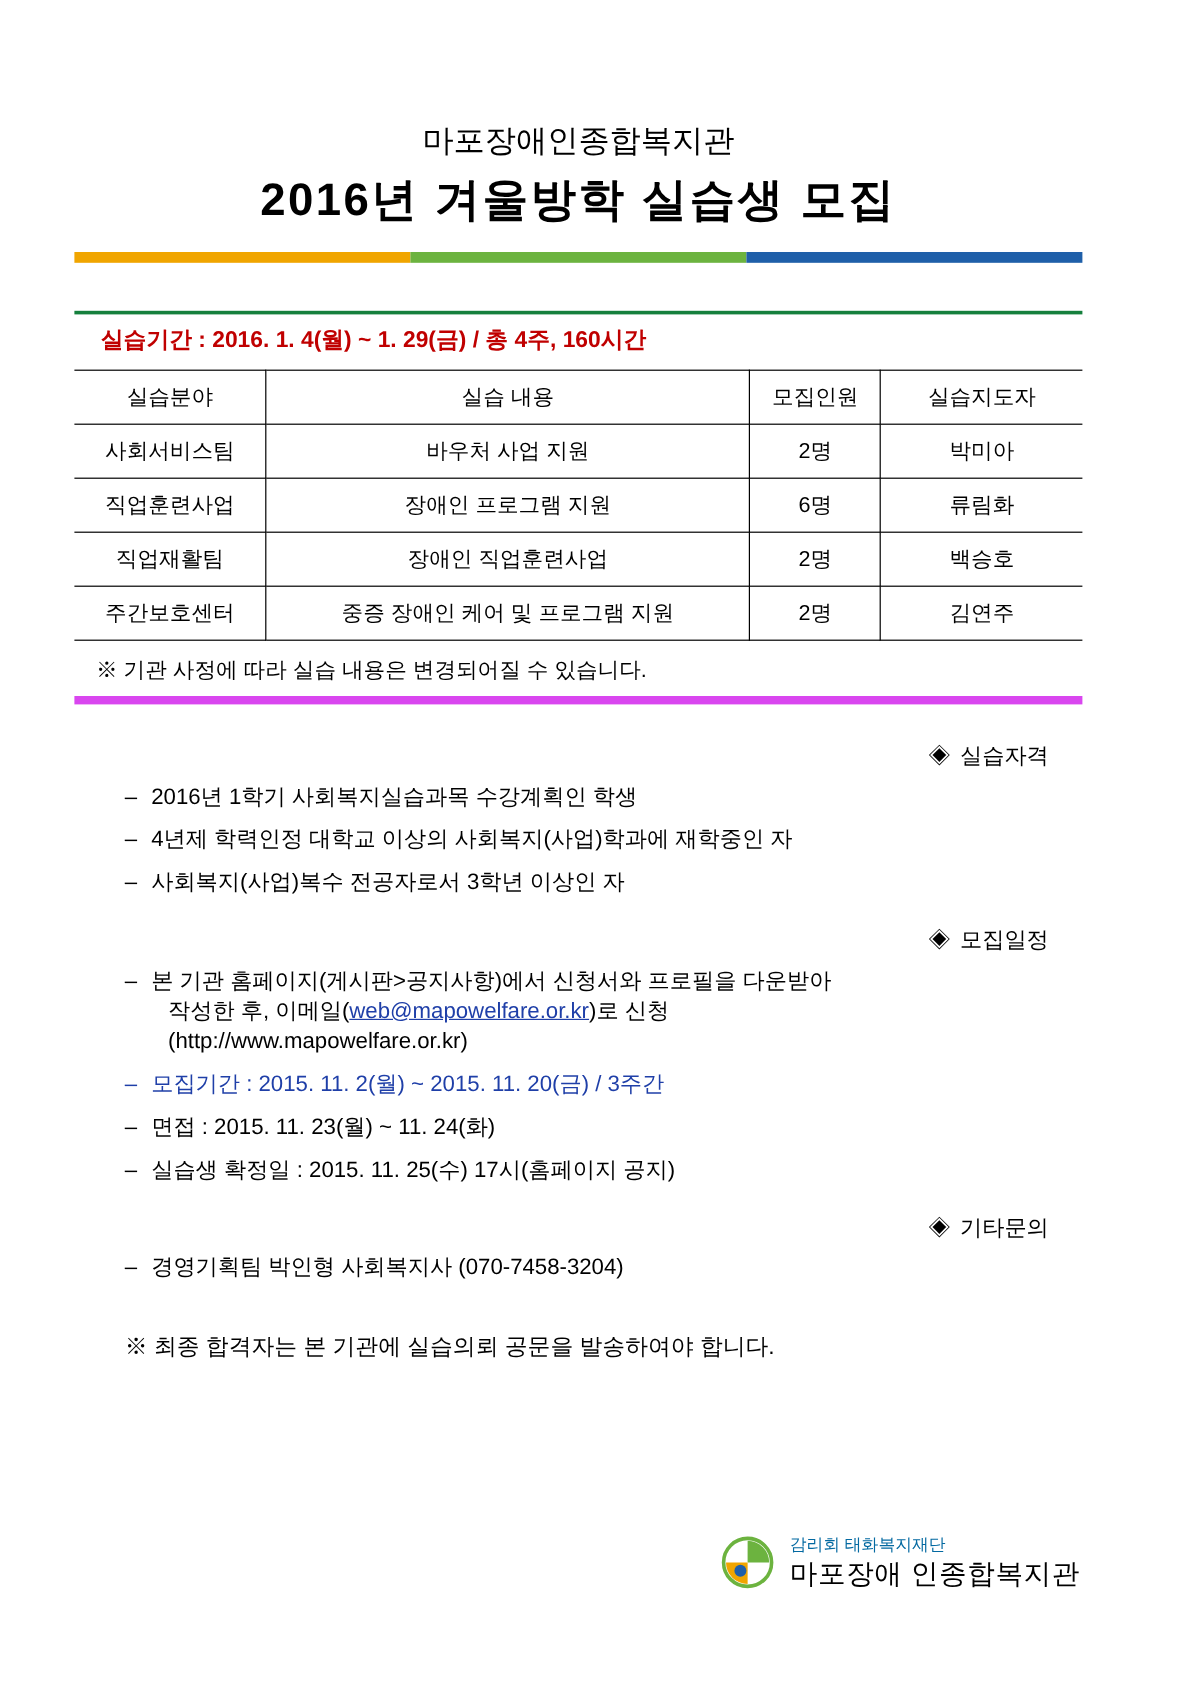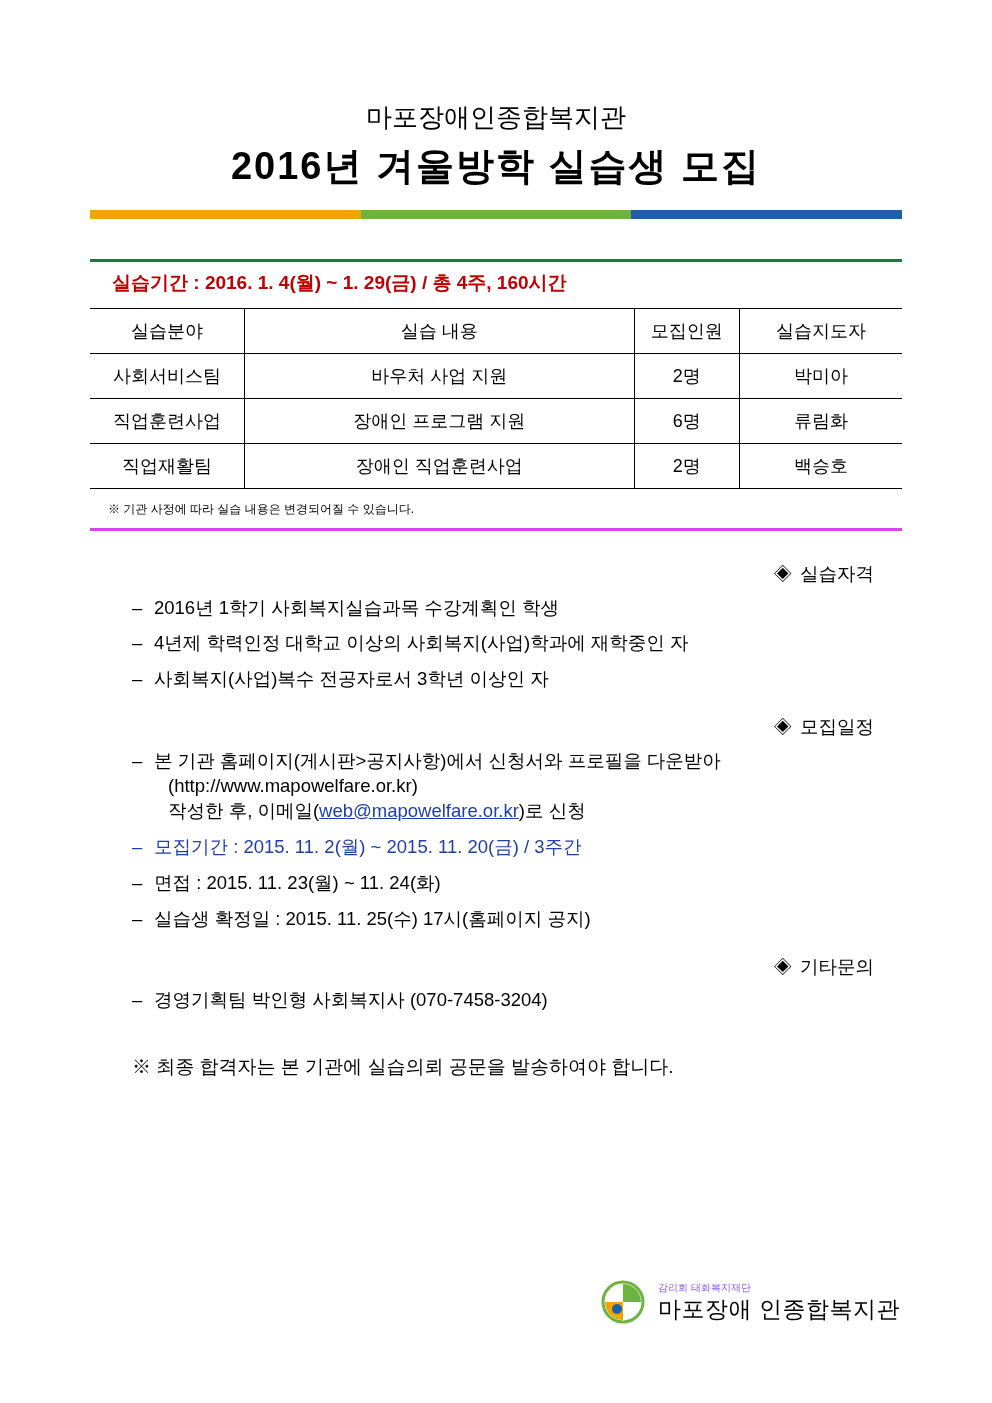--- a/index.html
+++ b/index.html
@@ -12,21 +12,21 @@
     height: 1403px;
     font-family: "Liberation Sans", sans-serif;
     color: #000000;
     position: relative;
     overflow: hidden;
   }
   .page {
     width: 992px;
     height: 1403px;
     box-sizing: border-box;
-    padding: 100px 90px 30px 90px;
+    padding: 100px 90px 30px 62px;
     position: relative;
   }
 
   
   .header {
     text-align: center;
   }
   .org-name {
     font-size: 26px;
     letter-spacing: 0px;
@@ -80,23 +80,23 @@
   table.schedule tr td:last-child,
   table.schedule tr th:last-child {
     border-right: none;
   }
   col.c-field  { width: 19%; }
   col.c-desc   { width: 48%; }
   col.c-count  { width: 13%; }
   col.c-mentor { width: 20%; }
 
   .table-note {
-    font-size: 12px;
+    font-size: 18px;
     padding: 12px 18px 10px 18px;
-    border-bottom: 3px solid #d946ef;
+    border-bottom: 7px solid #d946ef;
   }
 
   
   .sections {
     padding: 34px 28px 0 28px;
     font-size: 18.5px;
     line-height: 1.0;
   }
   .section { margin-bottom: 26px; }
   .section-head {
@@ -143,22 +143,22 @@
     align-items: center;
     gap: 12px;
   }
   .logo-mark {
     width: 46px;
     height: 46px;
     position: relative;
   }
   .logo-text { line-height: 1.15; }
   .logo-foundation {
-    font-size: 10px;
-    color: #8b5cf6;
+    font-size: 14px;
+    color: #0369a1;
     margin-bottom: 3px;
   }
   .logo-center {
     font-size: 23px;
     font-weight: normal;
     letter-spacing: 0.5px;
     text-align: center;
   }
 </style>
 </head>
@@ -204,20 +204,26 @@
         <td>직업훈련사업</td>
         <td>장애인 프로그램 지원</td>
         <td>6명</td>
         <td>류림화</td>
       </tr>
       <tr>
         <td>직업재활팀</td>
         <td>장애인 직업훈련사업</td>
         <td>2명</td>
         <td>백승호</td>
+      </tr>
+      <tr>
+        <td>주간보호센터</td>
+        <td>중증 장애인 케어 및 프로그램 지원</td>
+        <td>2명</td>
+        <td>김연주</td>
       </tr>
     </tbody>
   </table>
   <div class="table-note">※ 기관 사정에 따라 실습 내용은 변경되어질 수 있습니다.</div>
 
   <div class="sections">
 
     <div class="section">
       <div class="section-head">
         <span class="diamond">◈</span><span>실습자격</span>
@@ -230,22 +236,22 @@
     </div>
 
     <div class="section">
       <div class="section-head">
         <span class="diamond">◈</span><span>모집일정</span>
       </div>
       <ul class="bullet-list">
         <li>
           <span class="dash">–</span>
           <span>본 기관 홈페이지(게시판&gt;공지사항)에서 신청서와 프로필을 다운받아</span>
+          <span class="sub-line"><span>작성한 후, 이메일(</span><a class="link-blue" href="#">web@mapowelfare.or.kr</a><span>)로 신청</span></span>
           <span class="sub-line">(http://www.mapowelfare.or.kr)</span>
-          <span class="sub-line"><span>작성한 후, 이메일(</span><a class="link-blue" href="#">web@mapowelfare.or.kr</a><span>)로 신청</span></span>
         </li>
         <li class="blue"><span class="dash">–</span><span>모집기간 : 2015. 11. 2(월) ~ 2015. 11. 20(금) / 3주간</span></li>
         <li><span class="dash">–</span><span>면접 : 2015. 11. 23(월) ~ 11. 24(화)</span></li>
         <li><span class="dash">–</span><span>실습생 확정일 : 2015. 11. 25(수) 17시(홈페이지 공지)</span></li>
       </ul>
     </div>
 
     <div class="section">
       <div class="section-head">
         <span class="diamond">◈</span><span>기타문의</span>

